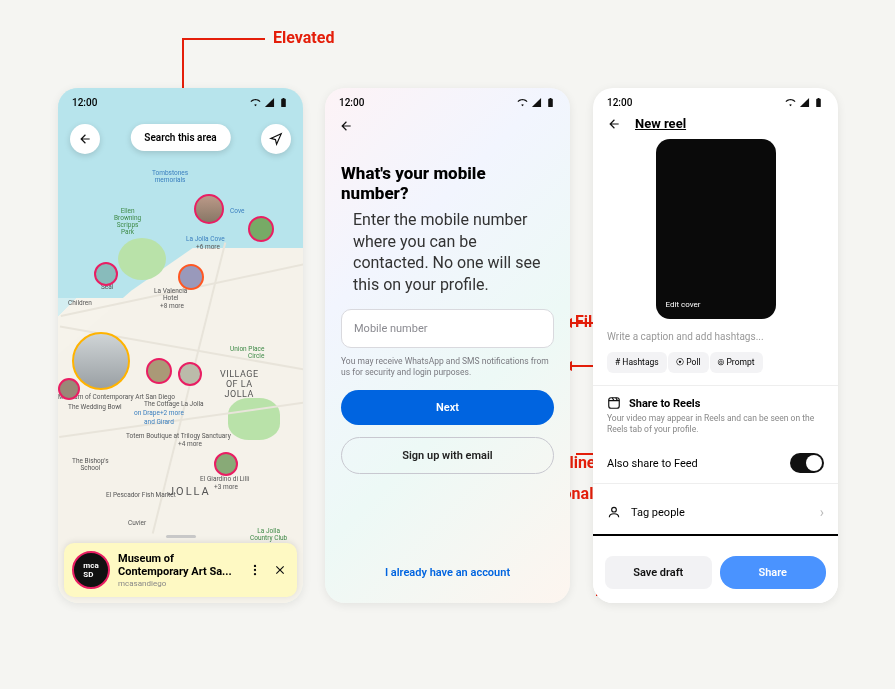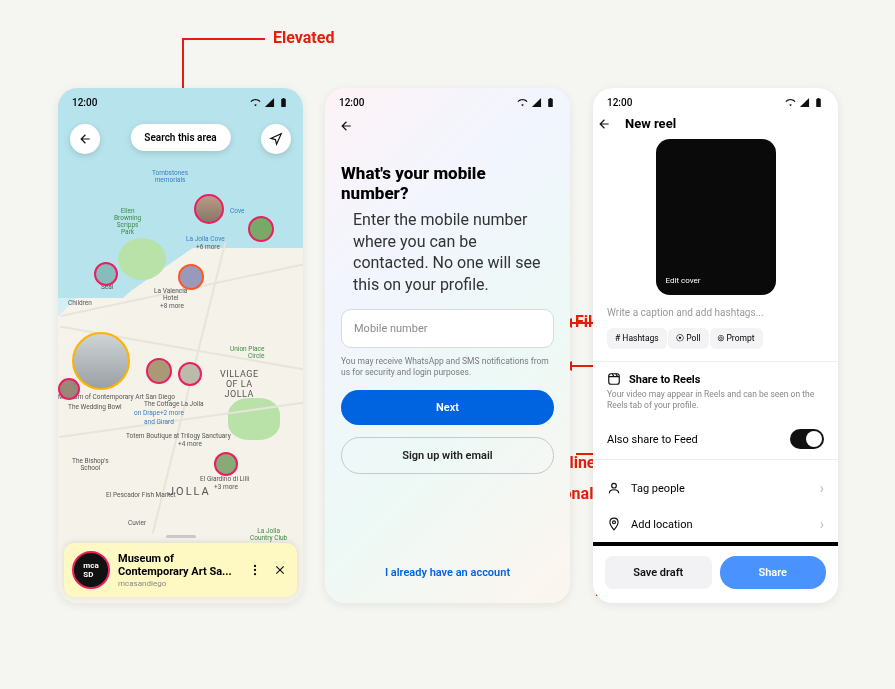--- a/index.html
+++ b/index.html
@@ -114,23 +114,23 @@
   .btn {
     width: 100%; border-radius: 999px; padding: 11px 0;
     font-size: 11px; font-weight:600; text-align: center;
     margin-top: 12px;
   }
   .btn-filled { background:#0064e0; color:#fff; }
   .btn-outlined { background:transparent; color:#222; border:1px solid #c8c8d0; }
   .btn-link { color:#0064e0; font-size:11px; font-weight:600; text-align:center; position:absolute; bottom:24px; left:0; right:0;}
   
   #phone3 { left: 593px; top: 88px; }
-  .reel-head { display:flex; align-items:center; gap:14px; padding: 0 4px; font-size:13px; font-weight:700; }
+  .reel-head { display:flex; align-items:center; gap:14px; padding: 0 14px; font-size:13px; font-weight:700;text-decoration:underline; }
   .cover {
-    margin: 8px auto 0; width: 120px; height: 156px;
+    margin: 8px auto 0; width: 120px; height: 180px;
     background:#0a0a0a; border-radius: 14px;
     display:flex; align-items:flex-end; padding:10px;
     color:#fff; font-size:8px;
   }
   .caption-ph { font-size:10px; color:#999; padding: 12px 14px 10px; }
   .chip-row { display:flex; gap:1px; padding: 0 14px 12px; }
   .chip { font-size:8.5px; background:#f3f3f5; border-radius:6px; padding:5px 8px; }
   .divider { height:1px; background:#eee; margin: 0 0 10px; }
   .section { padding: 0 14px; }
   .sec-title { font-size:11px; font-weight:700; display:flex; align-items:center; gap:8px; }
@@ -141,22 +141,22 @@
   }
   .list-row .left { display:flex; align-items:center; gap:10px; }
   .toggle {
     width: 34px; height: 20px; border-radius: 999px; background:#111;
     position:relative;
   }
   .toggle::after{content:"";position:absolute;right:2px;top:2px;width:16px;height:16px;border-radius:50%;background:#fff;}
   .chev { color:#bbb; font-size:14px; }
   .bottom-bar {
     position:absolute; bottom:0; left:0; right:0;
-    display:flex; gap:8px; padding: 10px 12px 14px;
-    border-top:4px solid #000000; background:#fff;
+    display:flex; gap:8px; padding: 20px 12px 14px;
+    border-top:2px solid #000000; background:#fff;
   }
   .btn-tonal { flex:1; background:#f2f2f4; color:#111; font-size:11px; font-weight:600; border-radius:8px; padding:10px 0; text-align:center; }
   .btn-share { flex:1; background:#4a93ff; color:#fff; font-size:11px; font-weight:600; border-radius:16px; padding:10px 0; text-align:center; }
   .ico { width:14px; height:14px; fill:#111; }
 </style>
 </head>
 <body>
 
 <div class="annotation" style="left:273px;top:28px;">Elevated</div>
 <svg class="arrow" style="left:175px;top:35px;width:95px;height:82px;">

